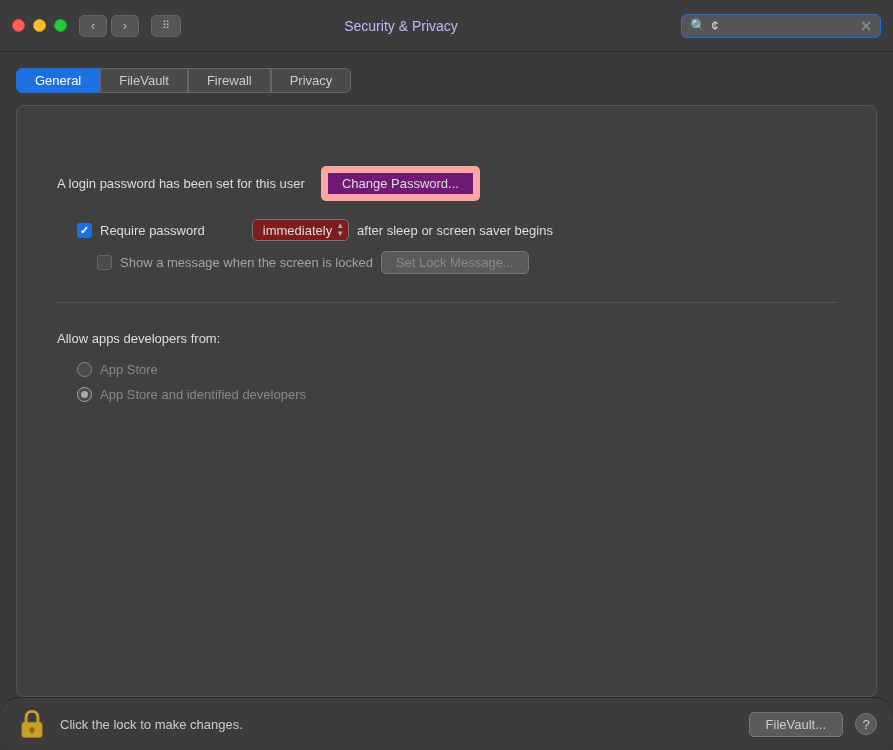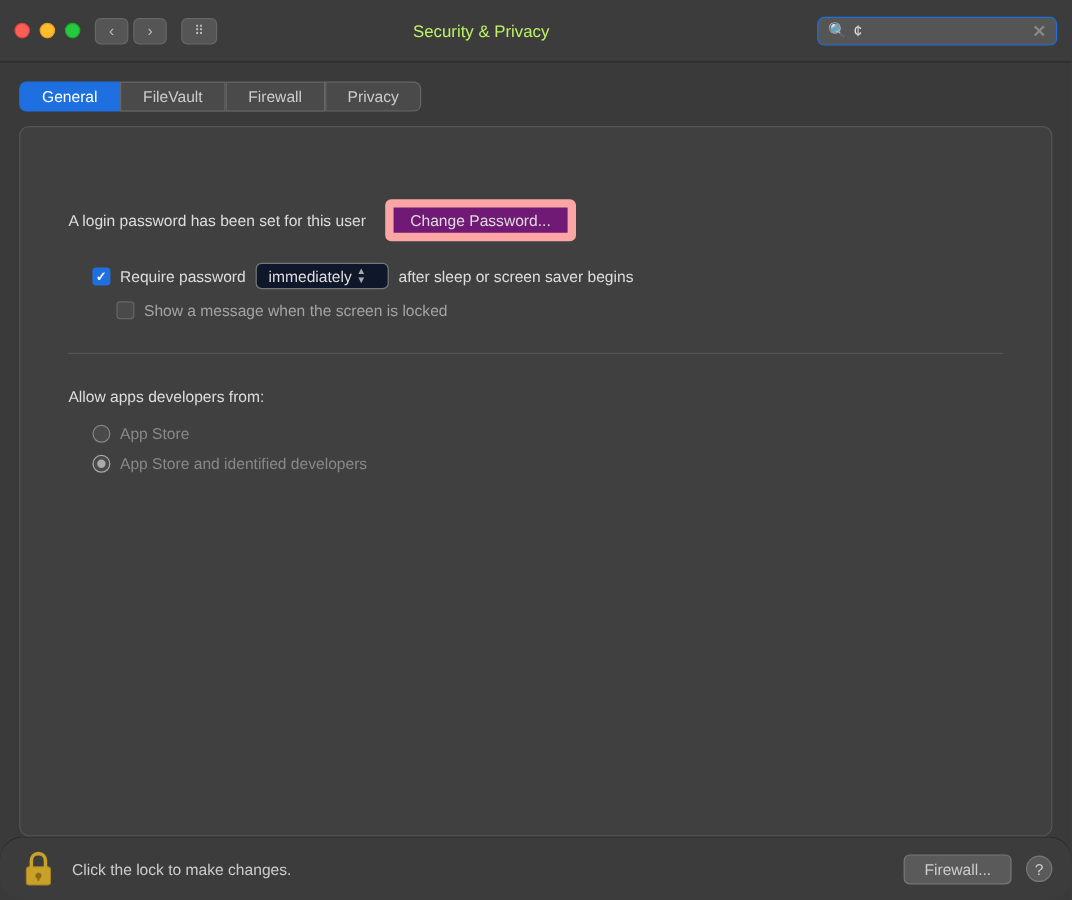--- a/index.html
+++ b/index.html
@@ -73,21 +73,21 @@
       cursor: pointer;
       display: flex;
       align-items: center;
       justify-content: center;
       margin-right: auto;
     }
 
     .window-title {
       flex: 1;
       text-align: center;
-      color: #bef264;
+      color: #c4b5fd;
       font-size: 14px;
       font-weight: 500;
       margin-left: -60px;
     }
 
     .search-bar {
       display: flex;
       align-items: center;
       background: #555;
       border: 1.5px solid #1e6fe0;
@@ -217,30 +217,31 @@
       font-size: 11px;
       font-weight: bold;
     }
 
     .require-password-label {
       color: #ddd;
       font-size: 13px;
     }
 
     .dropdown-selector {
-      background: #0f172a;
+      background: #7f1d1d;
       border: 1px solid #777;
       border-radius: 5px;
       color: #ddd;
       font-size: 13px;
-      padding: 2px 18px 2px 10px;
+      padding: 2px 4px 2px 10px;
       display: flex;
       align-items: center;
       gap: 4px;
       cursor: pointer;
+      margin-left: 39px;
     }
 
     .dropdown-arrows {
       display: flex;
       flex-direction: column;
       font-size: 8px;
       color: #aaa;
       line-height: 1;
     }
 
@@ -430,20 +431,21 @@
           <span>▲</span>
           <span>▼</span>
         </div>
       </div>
       <span class="after-sleep-text">after sleep or screen saver begins</span>
     </div>
 
     <div class="show-message-row">
       <div class="checkbox-unchecked"></div>
       <span class="show-message-label">Show a message when the screen is locked</span>
+      <button class="set-lock-btn">Set Lock Message...</button>
     </div>
 
     <hr class="divider">
 
     <div class="allow-apps-label">Allow apps developers from:</div>
 
     <div class="radio-row">
       <div class="radio-btn"></div>
       <span class="radio-label">App Store</span>
     </div>
@@ -457,15 +459,15 @@
 </div>
 
 <div class="bottom-bar">
   <svg class="lock-icon" viewBox="0 0 32 38" fill="none" xmlns="http://www.w3.org/2000/svg">
     <rect x="4" y="17" width="24" height="18" rx="3" fill="#c8a228" stroke="#a88020" stroke-width="1"></rect>
     <path d="M9 17V11C9 7.13 11.69 4 16 4C20.31 4 23 7.13 23 11V17" stroke="#c8a228" stroke-width="3.5" fill="none" stroke-linecap="round"></path>
     <circle cx="16" cy="26" r="3" fill="#8b6a10"></circle>
     <rect x="15" y="26" width="2" height="5" rx="1" fill="#8b6a10"></rect>
   </svg>
   <span class="click-lock-text">Click the lock to make changes.</span>
-  <button class="advanced-btn">Firewall...</button>
+  <button class="advanced-btn">FileVault...</button>
   <button class="help-btn">?</button>
 </div>
 
 </body></html>

